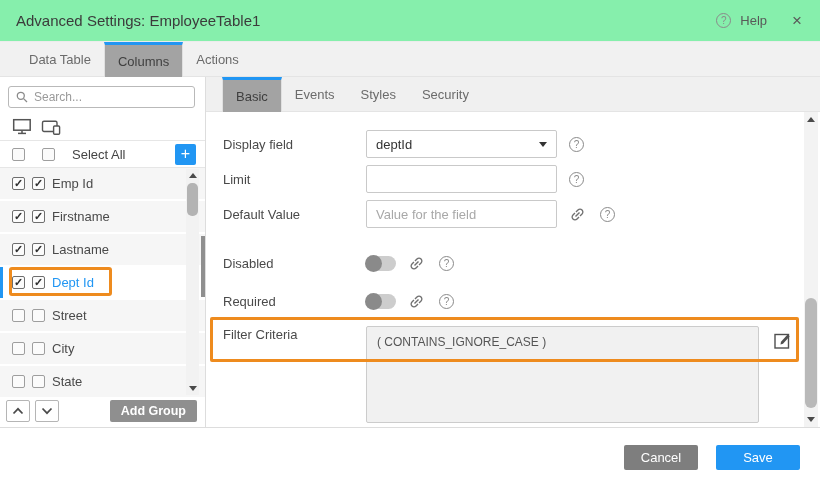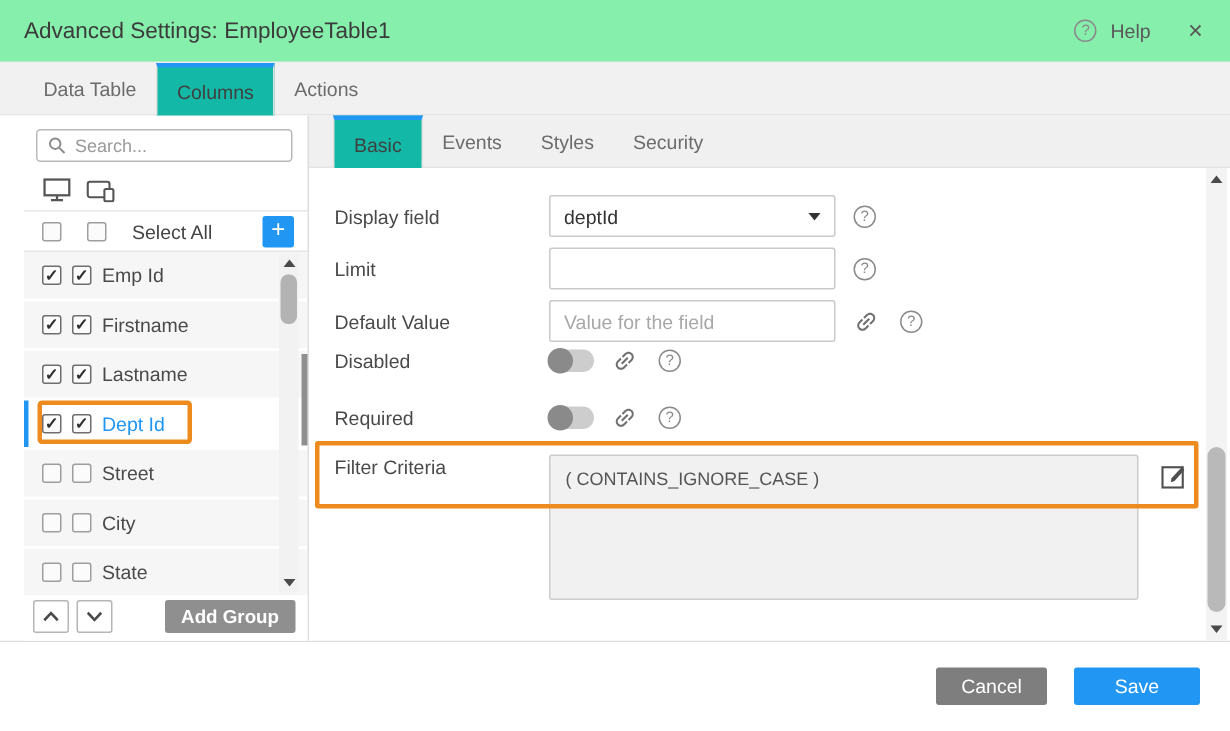--- a/index.html
+++ b/index.html
@@ -12,27 +12,27 @@
   .hdr-right { margin-left:auto; display:flex; align-items:center; gap:9px; }
   .qicon { width:15px; height:15px; border:1px solid #8a8a8a; border-radius:50%; color:#8a8a8a; font-size:10px; display:flex; align-items:center; justify-content:center; }
   .qicon::after { content:"?"; }
   .hdr-help { font-size:13px; color:#595959; }
   .hdr-close { font-size:17px; color:#595959; margin-left:16px; cursor:pointer; line-height:1; }
   .hdr-close::after { content:"\00d7"; }
 
   
   .tabstrip { height:35px; background:#f1f1f1; display:flex; align-items:stretch; padding-left:16px; border-bottom:1px solid #e4e4e4; flex:0 0 auto; position:relative; }
   .tab { padding:0 13px; font-size:13px; color:#6b6b6b; display:flex; align-items:center; cursor:pointer; }
-  .tab.active { background:#14b8a6; border-top:3px solid #2196f3; border-left:1px solid #e0e0e0; border-right:1px solid #e0e0e0; color:#3f3f3f; margin-bottom:-1px; z-index:2; }
+  .tab.active { background:#a3a3a3; border-top:3px solid #2196f3; border-left:1px solid #e0e0e0; border-right:1px solid #e0e0e0; color:#3f3f3f; margin-bottom:-1px; z-index:2; }
 
   
   .body { flex:1 1 auto; display:flex; min-height:0; }
 
   
-  .side { width:206px; flex:0 0 206px; border-right:1px solid #ddd; display:flex; flex-direction:column; position:relative; background:#fff;padding-left:16px; }
+  .side { width:206px; flex:0 0 206px; border-right:1px solid #ddd; display:flex; flex-direction:column; position:relative; background:#fff; }
   .search-wrap { padding:9px 10px 6px 8px; }
   .search-box { height:22px; border:1px solid #b9b9b9; border-radius:3px; display:flex; align-items:center; padding:0 7px; gap:6px; background:#fff; }
   .search-box input { border:none; outline:none; flex:1; font-size:12px; color:#555; font-family:"Liberation Sans",sans-serif; background:transparent; min-width:0; }
   .search-box input::placeholder { color:#9a9a9a; }
   .devrow { height:27px; border-bottom:1px solid #e6e6e6; display:flex; align-items:center; gap:9px; padding-left:12px; }
   .selall { height:28px; border-bottom:1px solid #e6e6e6; display:flex; align-items:center; gap:17px; padding-left:12px; font-size:13px; color:#444; }
   .plus-btn { margin-left:auto; margin-right:9px; width:21px; height:21px; background:#2196f3; color:#fff; border-radius:2px; font-size:16px; display:flex; align-items:center; justify-content:center; cursor:pointer; }
   .list { flex:1 1 auto; overflow:hidden; position:relative; }
   .lrow { height:31px; margin-bottom:2px; background:#f6f6f6; display:flex; align-items:center; gap:7px; padding-left:12px; font-size:13px; color:#4a4a4a; position:relative; cursor:pointer; }
   .lrow.selected { background:#fff; border-left:3px solid #2196f3; padding-left:9px; color:#2196f3; }
@@ -226,21 +226,21 @@
           <span class="flabel">Default Value</span>
           <input class="tinput" type="text" placeholder="Value for the field" style="">
           <svg class="icon-gap12" width="17" height="17" viewBox="0 0 24 24">
               <g transform="rotate(-45 12 12)">
                 <path d="M3.9 12c0-1.71 1.39-3.1 3.1-3.1h4V7H7c-2.76 0-5 2.24-5 5s2.24 5 5 5h4v-1.9H7c-1.71 0-3.1-1.39-3.1-3.1zM8 13h8v-2H8v2zm9-6h-4v1.9h4c1.71 0 3.1 1.39 3.1 3.1s-1.39 3.1-3.1 3.1h-4V17h4c2.76 0 5-2.24 5-5s-2.24-5-5-5z" fill="#707070"></path>
               </g>
             </svg>
           <span class="qicon icon-gap14"></span>
         </div>
 
-        <div class="frow" style="margin-top:4px;">
+        <div class="frow" style="margin-top:27px;">
           <span class="flabel">Disabled</span>
           <span class="toggle">
               <span class="knob"></span>
             </span>
           <svg class="icon-gap12" width="17" height="17" viewBox="0 0 24 24">
               <g transform="rotate(-45 12 12)">
                 <path d="M3.9 12c0-1.71 1.39-3.1 3.1-3.1h4V7H7c-2.76 0-5 2.24-5 5s2.24 5 5 5h4v-1.9H7c-1.71 0-3.1-1.39-3.1-3.1zM8 13h8v-2H8v2zm9-6h-4v1.9h4c1.71 0 3.1 1.39 3.1 3.1s-1.39 3.1-3.1 3.1h-4V17h4c2.76 0 5-2.24 5-5s-2.24-5-5-5z" fill="#707070"></path>
               </g>
             </svg>
           <span class="qicon icon-gap14"></span>

